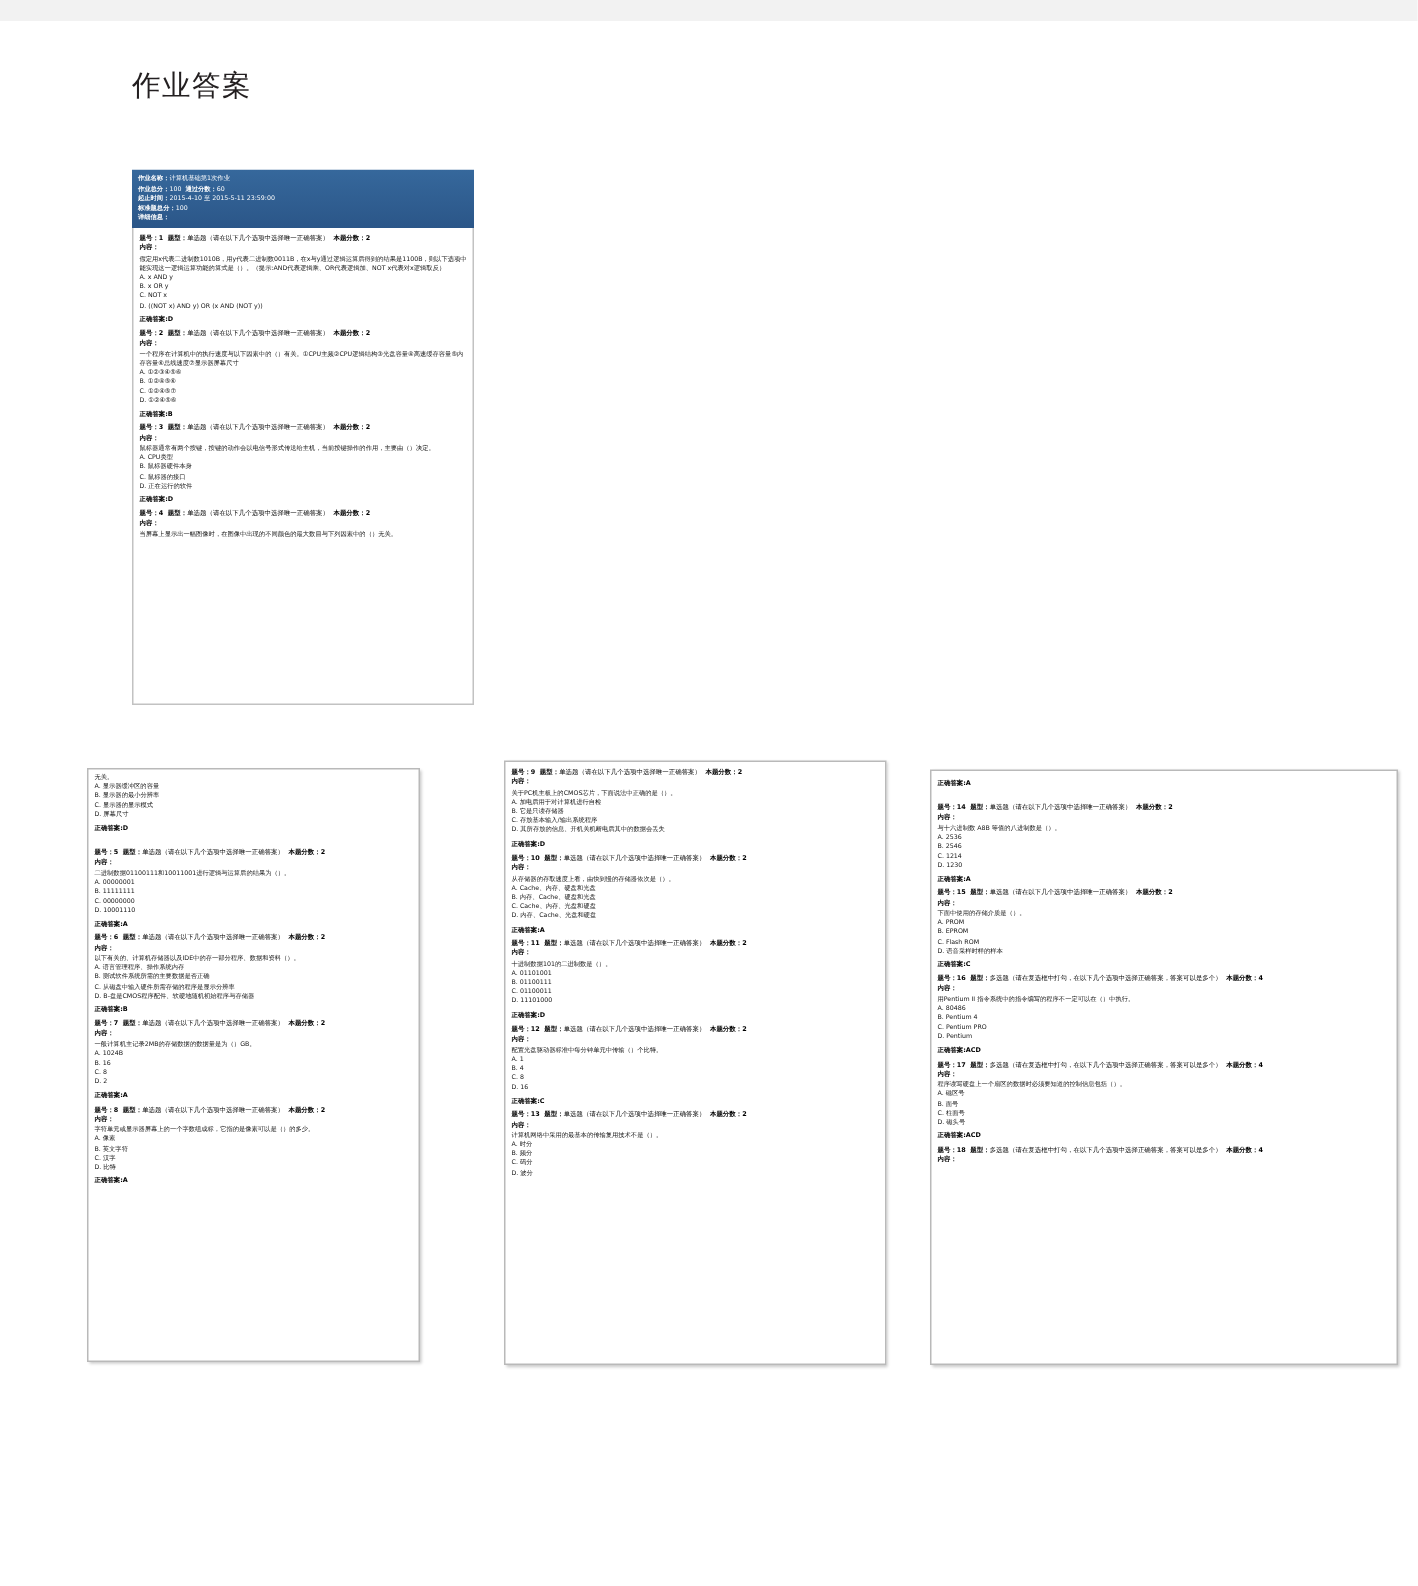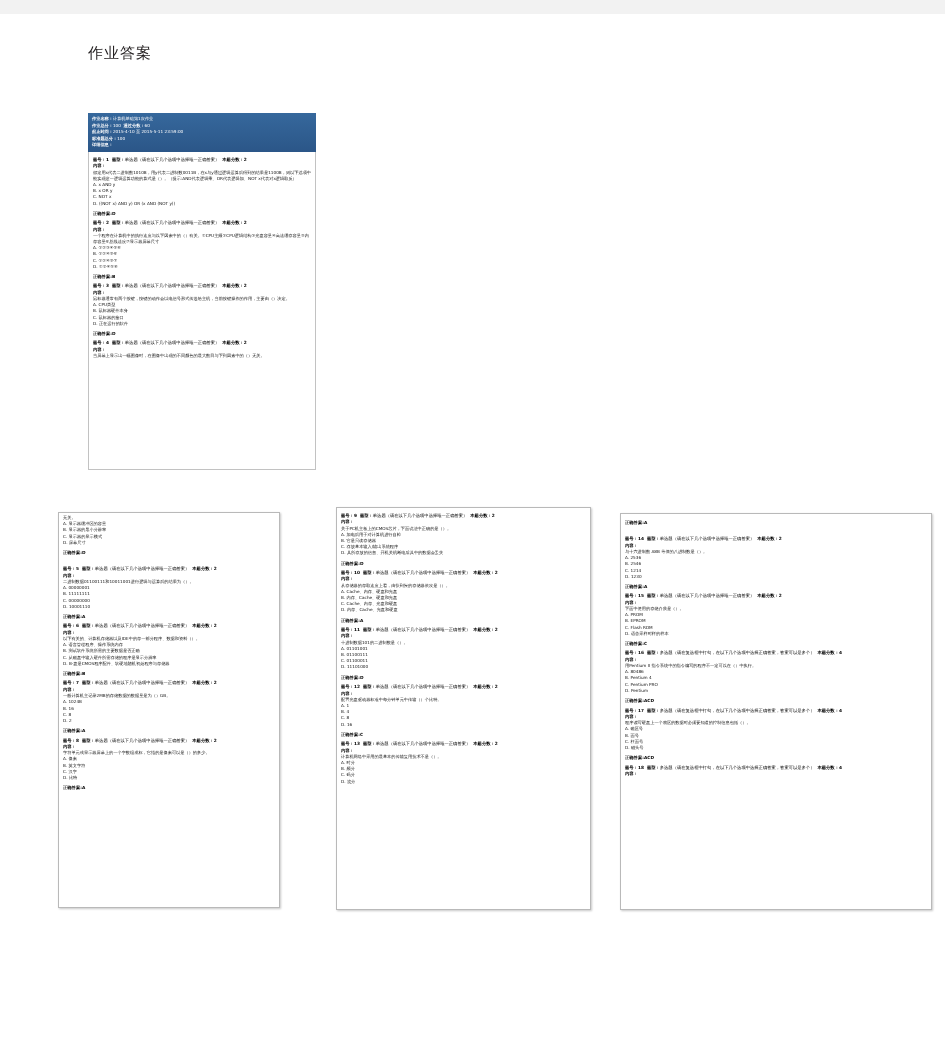--- a/index.html
+++ b/index.html
@@ -10,21 +10,21 @@
     color:#000;
     position:relative;
     overflow:hidden;
   }
   .page-top-band{
     position:absolute;left:0;top:0;width:945px;height:14px;background:#f2f2f2;
   }
   .page-title{
     position:absolute;left:88px;top:44px;
     font-family:Liberation Serif, serif;
-    font-size:15px;color:#231f20;letter-spacing:1px;
+    font-size:19px;color:#231f20;letter-spacing:1px;
     white-space:nowrap;
   }
 
   
   .panel{
     position:absolute;
     background:#ffffff;
     border:1px solid #b9b9b9;
     box-sizing:border-box;
     overflow:hidden;

